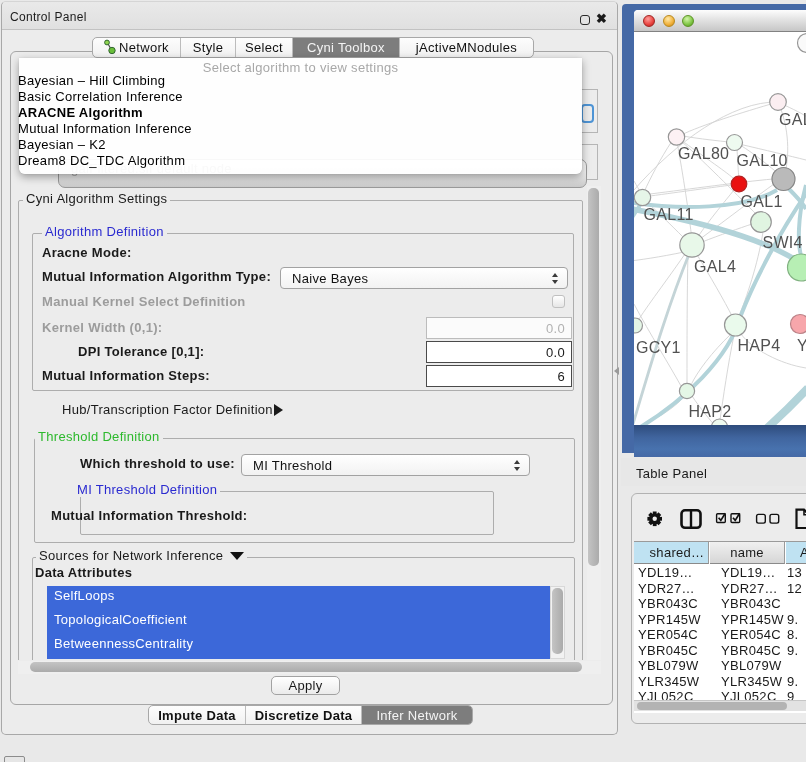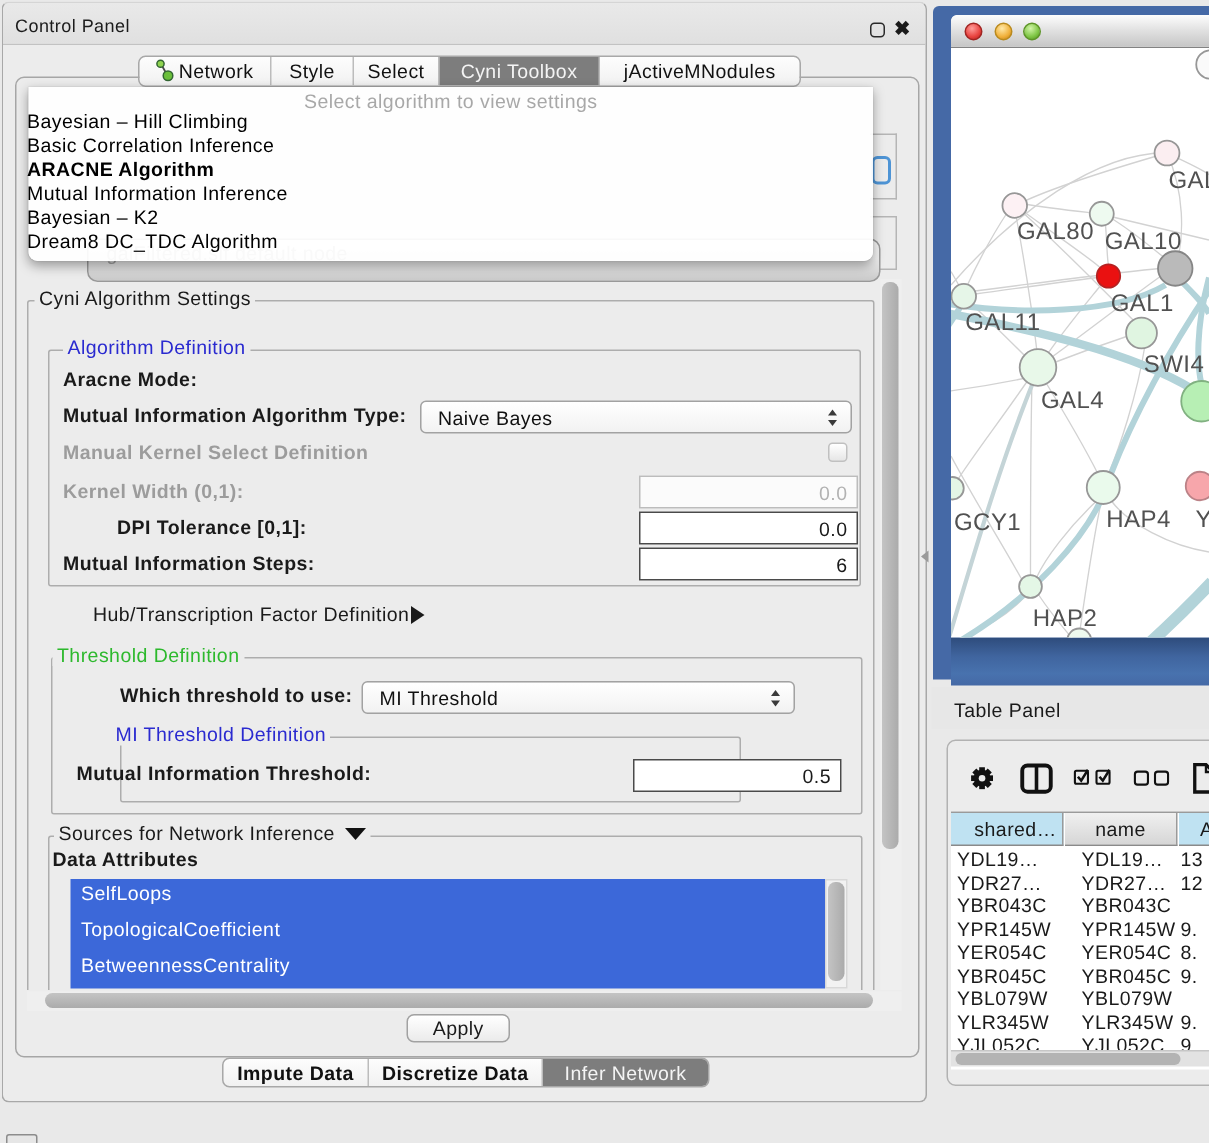--- a/index.html
+++ b/index.html
@@ -136,21 +136,20 @@
       <span class="cv">MI Threshold</span>
         <span class="ar">
           <i class="up"></i>
           <i class="dn"></i>
         </span>
       </div>
     <div class="group" style="left:37px;top:432px;width:414px;height:44px;margin-left:32px;">
       <span class="gt" style="color:#2a2ad0;left:-7px;">MI Threshold Definition</span>
     </div>
     <label class="b abs" style="left:40px;top:451px;">Mutual Information Threshold:</label>
-    <div class="tf" style="left:411px;top:447px;width:139px;height:22px;">0.5</div>
 
     <div class="group" style="left:21px;top:498px;width:543px;height:120px;">
       <span class="gt" style="left:3px;">Sources for Network Inference<span style="display:inline-block;width:0;height:0;border-left:7px solid transparent;border-right:7px solid transparent;border-top:8.5px solid #111;margin-left:7px;"></span></span>
     </div>
     <label class="b abs" style="left:24px;top:508px;">Data Attributes</label>
     <div class="abs" style="left:36px;top:527px;width:503px;height:73px;background:#3c68d9;color:#fff;padding:0 0 0 7px;line-height:24px;">
         <span style="position:relative;top:-2px;display:block;">SelfLoops<br>TopologicalCoefficient<br>BetweennessCentrality<br>gal4RGexp</span>
       </div>
     <div class="abs" style="left:539px;top:527px;width:15px;height:73px;background:#f2f2f2;border:1px solid #d8d8d8;"></div>
     <div class="sbthumb" style="left:541px;top:529px;width:11px;height:66px;"></div>

